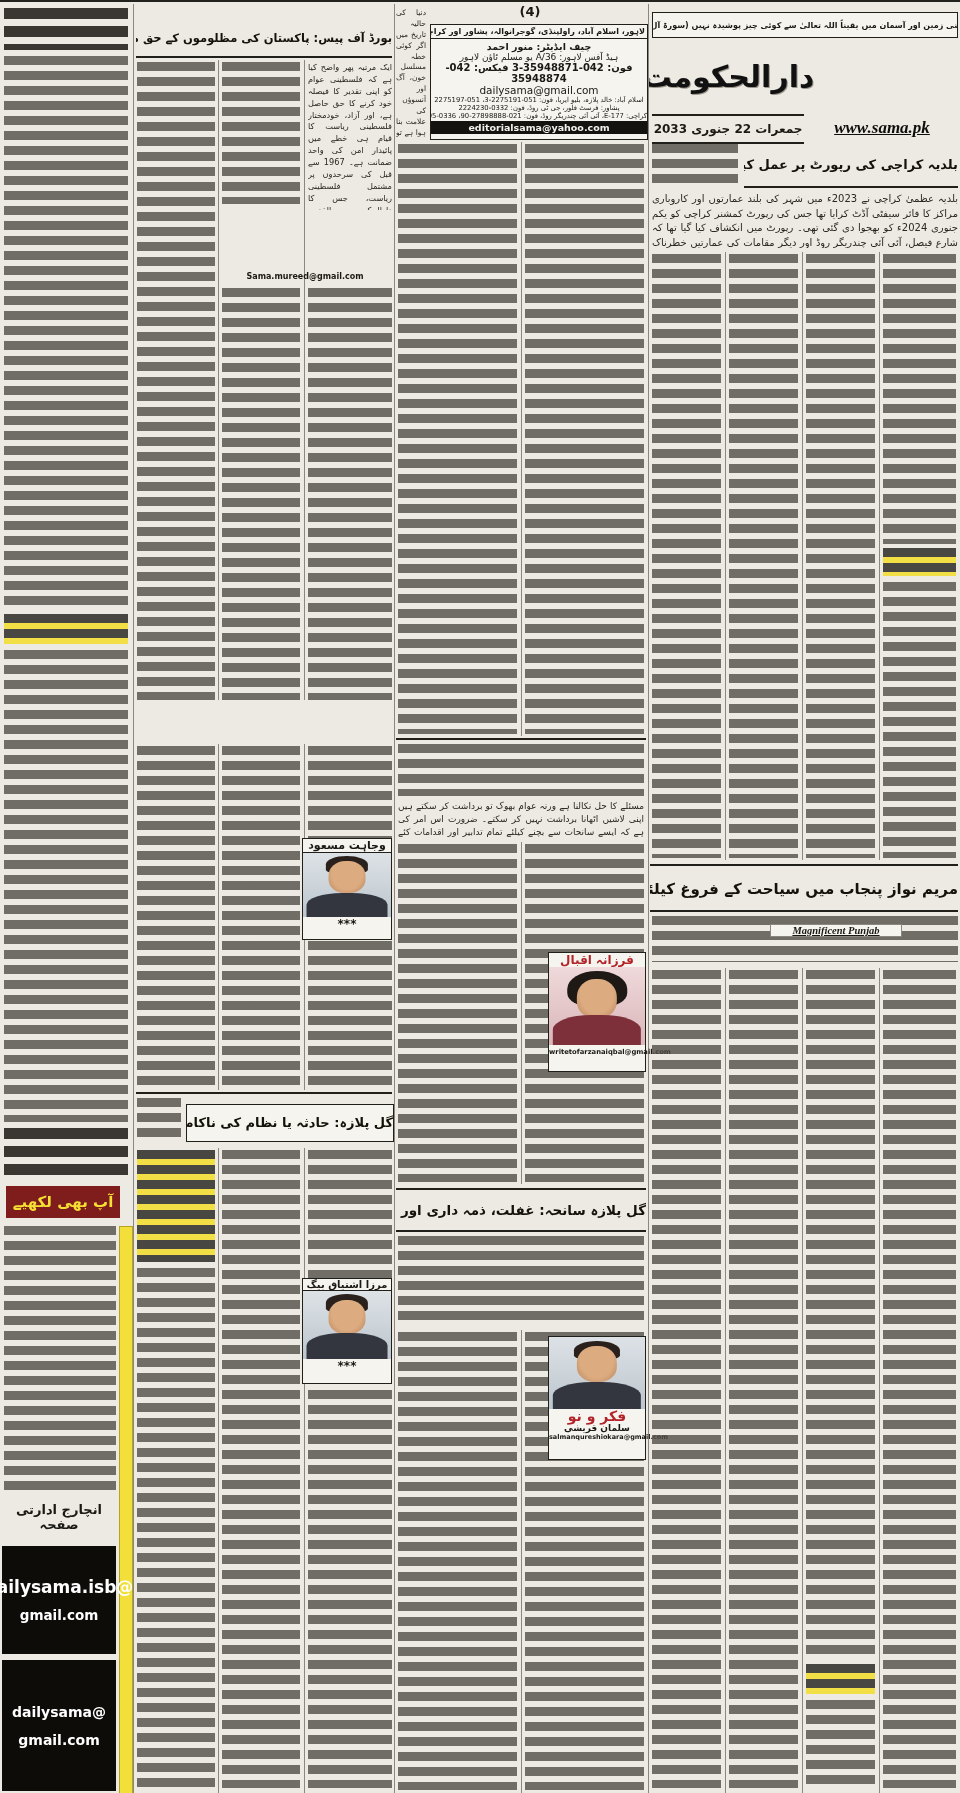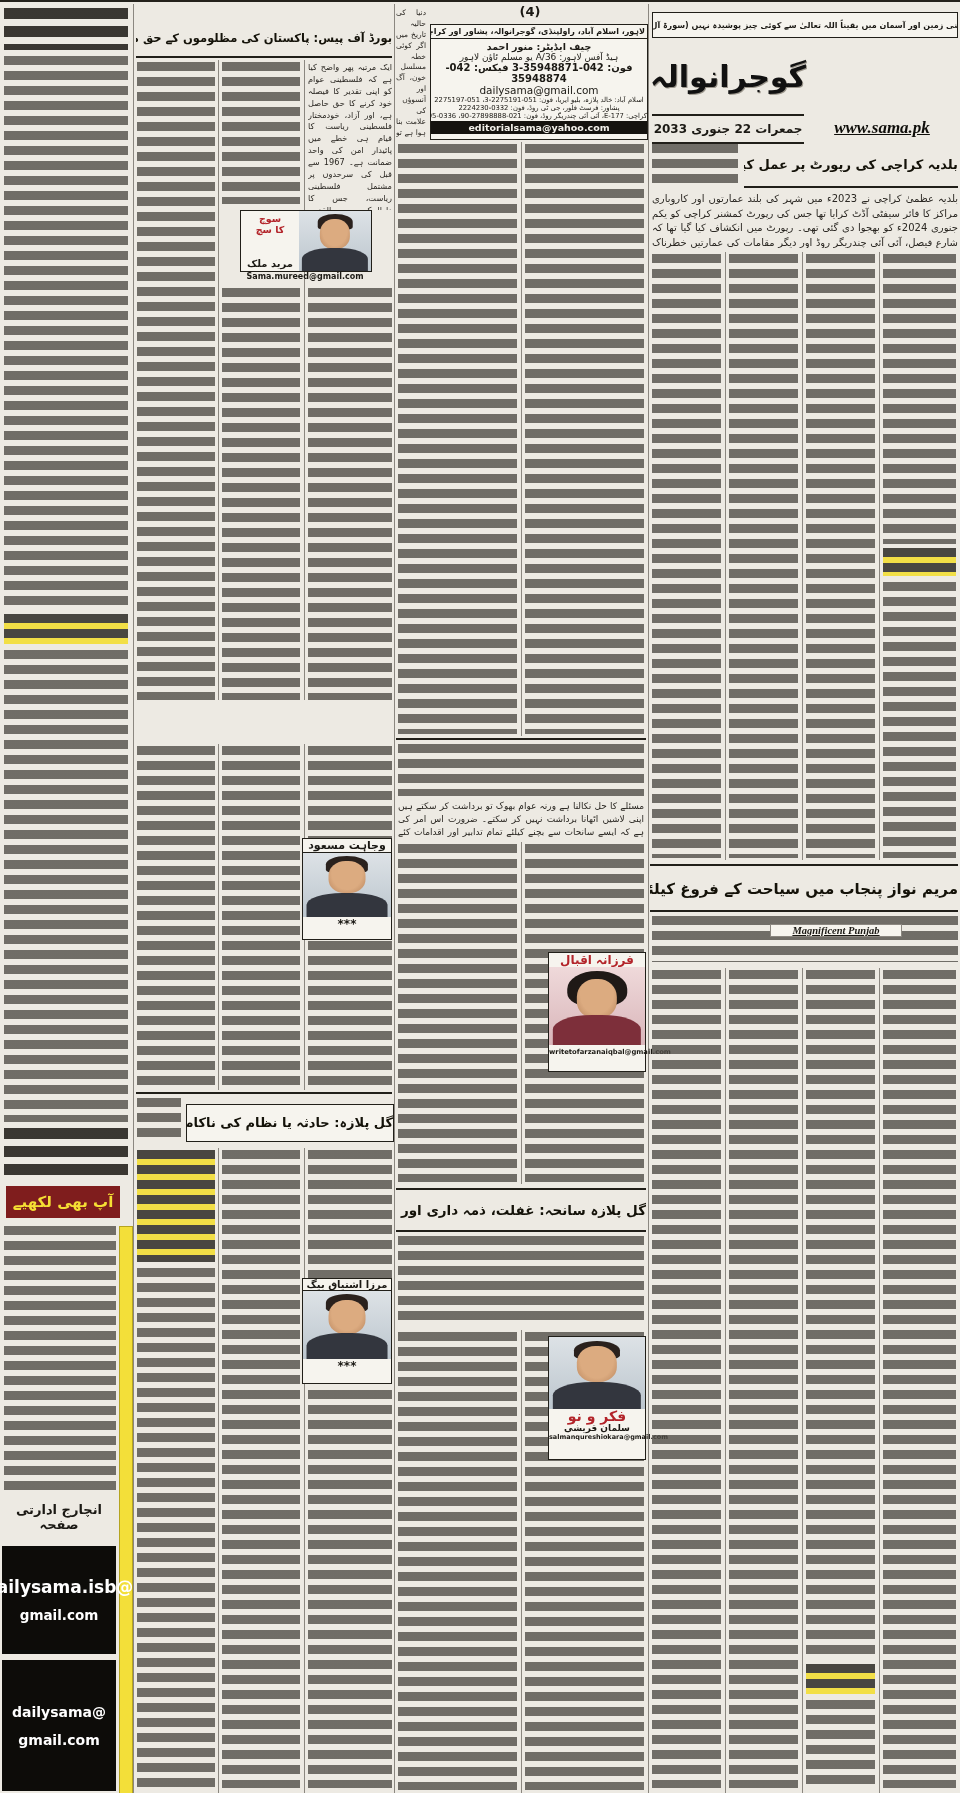--- a/index.html
+++ b/index.html
@@ -34,21 +34,21 @@
 
 <div class="page">
 
   <div class="abs" style="left:0;top:0;width:960px;height:1.5px;background:#24221c;"></div>
   <div class="abs" style="left:430;top:0;"></div>
   <div class="abs" style="left:420px;top:4px;width:220px;text-align:center;font-weight:700;font-size:13px;">(4)</div>
 
   <div class="abs box" style="left:652px;top:12px;width:304px;height:24px;display:flex;align-items:center;justify-content:center;font-size:8px;font-weight:700;white-space:nowrap;overflow:hidden;">ارض و سماء یعنی زمین اور آسمان میں یقیناً اللہ تعالیٰ سے کوئی چیز پوشیدہ نہیں (سورۃ آل عمران آیت 5)</div>
 
   <div class="abs" style="left:652px;top:40px;width:152px;height:72px;display:flex;align-items:center;justify-content:center;
-       font-size:30px;font-weight:900;letter-spacing:-1px;color:#111;text-shadow:1px 1px 0 #9b968c;">گوجرانوالہ</div>
+       font-size:30px;font-weight:900;letter-spacing:-1px;color:#111;text-shadow:1px 1px 0 #9b968c;">دارالحکومت</div>
 
   <div class="abs" style="left:652px;top:114px;width:152px;height:26px;border-top:2px solid #211f19;border-bottom:2px solid #211f19;
        display:flex;align-items:center;justify-content:center;font-size:12px;font-weight:700;">جمعرات 22 جنوری 2033</div>
 
   <div class="abs ltr serif" style="left:808px;top:118px;width:148px;text-align:center;font-size:17px;font-weight:700;font-style:italic;color:#0f0e0a;">www.sama.pk</div>
 
   <div class="abs box" style="left:430px;top:24px;width:216px;height:114px;font-size:8px;text-align:center;overflow:hidden;">
     <div style="border-bottom:1px solid #211f19;padding:2px 2px;font-weight:700;white-space:nowrap;overflow:hidden;">لاہور، اسلام آباد، راولپنڈی، گوجرانوالہ، پشاور اور کراچی سے شائع ہونے والا قومی اخبار</div>
     <div style="padding-top:2px;font-size:9.5px;font-weight:700;">چیف ایڈیٹر: منور احمد</div>
     <div style="font-size:9px;">ہیڈ آفس لاہور: 36/A یو مسلم ٹاؤن لاہور</div>
@@ -92,31 +92,20 @@
 
   <div class="vr" style="left:218px;top:60px;height:640px;"></div>
   <div class="vr" style="left:304px;top:60px;height:640px;"></div>
 
   <div class="abs txt" style="left:308px;top:62px;width:84px;height:148px;font-size:8.2px;">ایک مرتبہ پھر واضح کیا ہے کہ فلسطینی عوام کو اپنی تقدیر کا فیصلہ خود کرنے کا حق حاصل ہے، اور آزاد، خودمختار فلسطینی ریاست کا قیام ہی خطے میں پائیدار امن کی واحد ضمانت ہے۔ 1967 سے قبل کی سرحدوں پر مشتمل فلسطینی ریاست، جس کا دارالحکومت القدس الشریف ہو۔</div>
   <div class="abs sim" style="left:308px;top:288px;width:84px;height:412px;"></div>
   <div class="abs sim" style="left:222px;top:62px;width:78px;height:142px;"></div>
   <div class="abs sim" style="left:222px;top:288px;width:78px;height:412px;"></div>
   <div class="abs sim" style="left:137px;top:62px;width:78px;height:638px;"></div>
 
-  <div class="abs box" style="left:240px;top:210px;width:130px;height:60px;display:flex;">
-    <div class="photo" style="width:72px;height:100%;">
-      <div class="hair"></div>
-        <div class="head"></div>
-        <div class="torso"></div>
-    </div>
-    <div style="flex:1;display:flex;flex-direction:column;align-items:center;justify-content:space-between;padding:2px 1px;">
-      <div class="red" style="font-size:9.5px;font-weight:900;text-align:center;width:30px;line-height:1.2;">سوچ کا سچ</div>
-      <div style="font-size:10px;font-weight:700;">مرید ملک</div>
-    </div>
-  </div>
   <div class="abs ltr" style="left:240px;top:272px;width:130px;text-align:center;font-size:8px;font-weight:700;">Sama.mureed@gmail.com</div>
 
   <div class="vr" style="left:218px;top:744px;height:346px;"></div>
   <div class="vr" style="left:304px;top:744px;height:346px;"></div>
   <div class="abs sim" style="left:137px;top:746px;width:78px;height:342px;"></div>
   <div class="abs sim" style="left:222px;top:746px;width:78px;height:342px;"></div>
   <div class="abs sim" style="left:308px;top:746px;width:84px;height:342px;"></div>
 
   <div class="abs box" style="left:302px;top:838px;width:88px;height:100px;text-align:center;">
     <div style="font-size:11px;font-weight:700;border-bottom:1px solid #211f19;">وجاہت مسعود</div>

